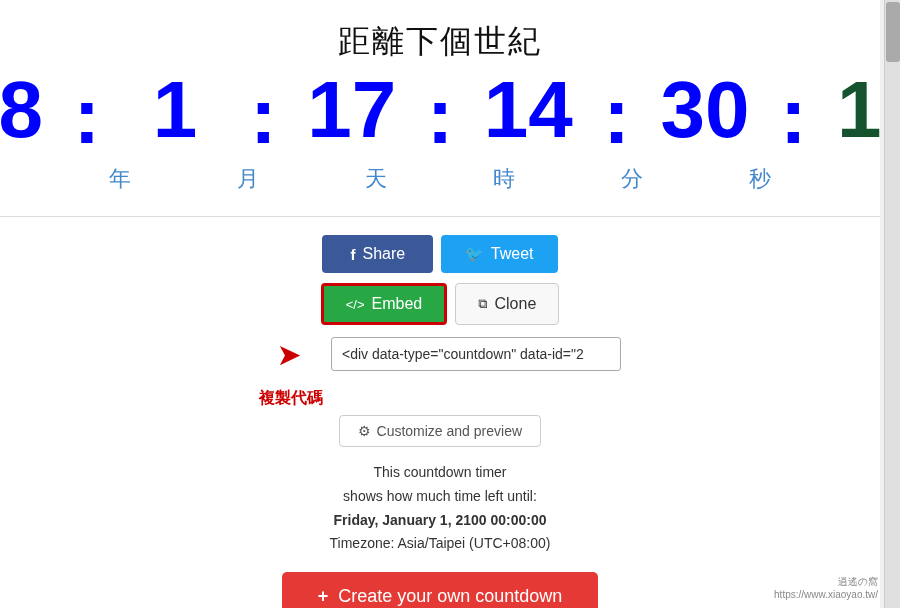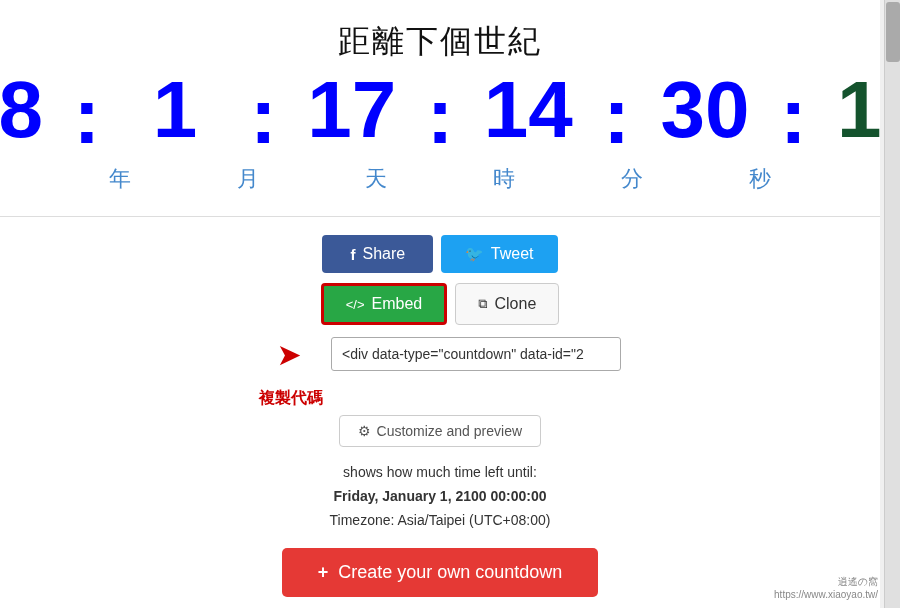--- a/index.html
+++ b/index.html
@@ -292,20 +292,21 @@
     </div>
     <input class="embed-input" type="text" readonly="" value="&lt;div data-type=&quot;countdown&quot; data-id=&quot;2" style="">
   </div>
 
   <button class="customize-btn">
     <span class="gear-icon">⚙</span>
     <span>Customize and preview</span>
   </button>
 
   <div class="info-text">
+    <div>This countdown timer</div>
     <div>shows how much time left until:</div>
     <div class="bold">Friday, January 1, 2100 00:00:00</div>
     <div>Timezone: Asia/Taipei (UTC+08:00)</div>
   </div>
 
   <button class="create-btn">
     <span class="plus-icon">+</span>
     <span>Create your own countdown</span>
   </button>
 </div>

